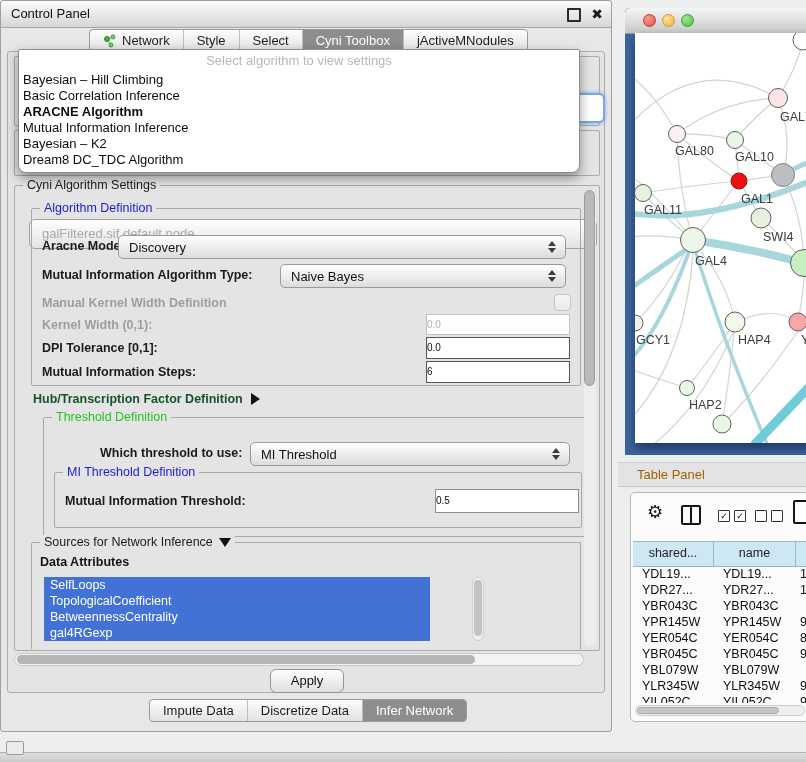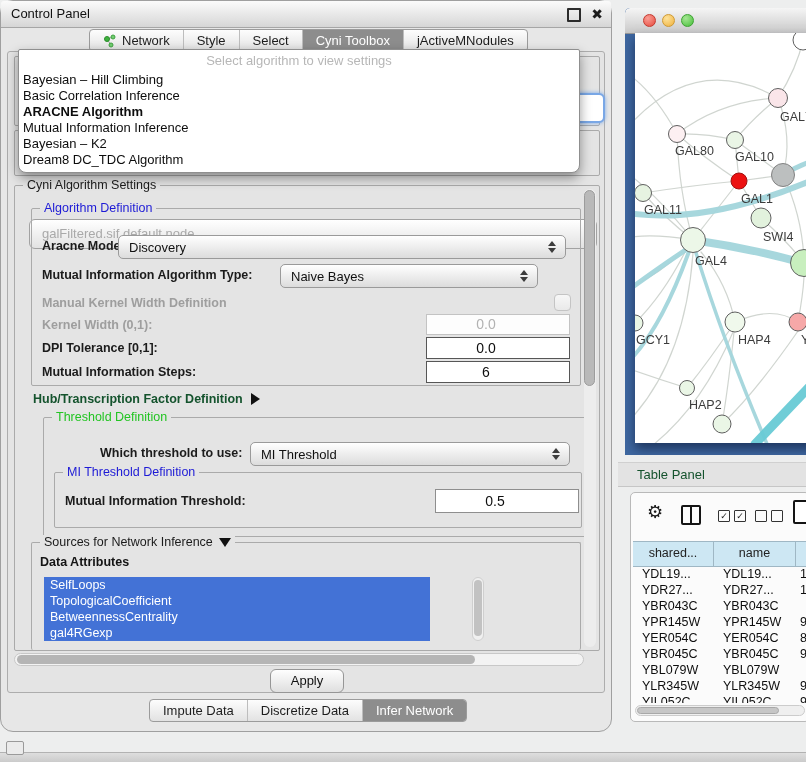--- a/index.html
+++ b/index.html
@@ -1,21 +1,21 @@
 <!DOCTYPE html>
 <html><head>
 <meta charset="utf-8">
 <style>
   html,body{margin:0;padding:0;}
   body{font-family:"Liberation Sans","DejaVu Sans",sans-serif;background:#edeeee;}
   .screen{position:relative;width:806px;height:762px;overflow:hidden;background:#edeeee;}
   .abs{position:absolute;}
 
   
-  #cp{left:0;top:8;width:612px;height:732px;background:#e7e7e7;border:1px solid #9f9f9f;border-radius:13px;box-sizing:border-box;}
+  #cp{left:0;top:8;width:612px;height:732px;background:#e7e7e7;border:1px solid #9f9f9f;border-radius:3px;box-sizing:border-box;}
   #cp-titlebar{left:0;top:0;right:0;height:26px;background:linear-gradient(#fbfbfb,#d6d6d6);border-bottom:1px solid #a6a6a6;border-radius:3px 3px 0 0;}
   #cp-title{left:10px;top:0;line-height:26px;font-size:13px;color:#111;}
   #cp-float{right:30px;top:7px;width:10px;height:10px;border:2px solid #2b2b2b;border-radius:1px;}
   #cp-close{right:8px;top:0px;line-height:26px;font-size:14px;font-weight:bold;color:#1c1c1c;}
 
   .tabstrip{display:flex;height:23px;border:1px solid #9b9b9b;border-radius:4px;overflow:hidden;background:linear-gradient(#fdfdfd,#e2e2e2);box-sizing:border-box;}
   .tab{display:flex;align-items:center;padding:0 13px;font-size:13px;color:#1d1d1d;border-left:1px solid #bdbdbd;white-space:nowrap;}
   .tab:first-child{border-left:none;}
   .tab.sel{background:#8d8d8d;color:#fff;}
   .net-ico{display:inline-block;width:14px;height:14px;margin-right:5px;}
@@ -43,21 +43,21 @@
   #settings{left:6px;top:133px;width:586px;height:466px;}
   #settings>.glab{font-size:12.5px;}
   .rowlab{position:absolute;font-size:12.5px;font-weight:bold;color:#1b1b1b;white-space:nowrap;}
   .rowlab.dis{color:#9e9e9e;}
   .combo{position:absolute;border:1px solid #9a9a9a;border-radius:5px;background:linear-gradient(#ffffff,#dcdcdc);box-sizing:border-box;}
   .combo .val{position:absolute;left:10px;top:0;bottom:0;font-size:13px;color:#111;display:flex;align-items:center;}
   .spin{position:absolute;right:9px;top:50%;transform:translateY(-50%);width:8px;height:12px;}
   .spin i{position:absolute;left:0;width:0;height:0;border-left:4px solid transparent;border-right:4px solid transparent;}
   .spin .up{top:0;border-bottom:5px solid #3c3c3c;}
   .spin .dn{bottom:0;border-top:5px solid #3c3c3c;}
-  .field{position:absolute;background:#fff;border:1px solid #565656;box-sizing:border-box;font-size:14px;color:#0e0e0e;text-align:center;padding-right:24px;}
+  .field{position:absolute;background:#fff;border:1px solid #565656;box-sizing:border-box;font-size:10px;color:#0e0e0e;text-align:left;padding-right:24px;}
   .field.dis{border-color:#c3c3c3;color:#b2b2b2;background:#fdfdfd;}
   #alg-def{left:16px;top:22px;width:550px;height:178px;}
   #alg-def .glab{color:#1d1ad6;}
   #thr{left:16px;top:231px;width:550px;height:120px;margin-left:12px;}
   #thr .glab{color:#22c422;}
   #mi-def{left:10px;top:54px;width:528px;height:56px;}
   #mi-def .glab{color:#1d1ad6;}
   #src{left:16px;top:356px;width:550px;height:108px;border-bottom:none;}
   #hub-row{left:18px;top:206px;font-size:12.5px;font-weight:bold;color:#14532d;}
   .tri-right{display:inline-block;width:0;height:0;border-top:6px solid transparent;border-bottom:6px solid transparent;border-left:9px solid #111;margin-left:8px;vertical-align:-2px;}
@@ -83,21 +83,21 @@
   .light{position:absolute;top:6px;width:13px;height:13px;border-radius:50%;box-sizing:border-box;}
   #light-red{left:18px;background:radial-gradient(circle at 35% 30%,#fa9d94,#e74c3f);border:1px solid #c43a30;}
   #light-yellow{left:37px;background:radial-gradient(circle at 35% 30%,#fde29a,#f0b23e);border:1px solid #cf9a33;}
   #light-green{left:56px;background:radial-gradient(circle at 35% 30%,#a5e693,#47bf3a);border:1px solid #3da332;}
   #nw-canvas{left:10px;top:25px;width:200px;height:410px;background:#fff;box-shadow:0 6px 10px rgba(6,16,44,.55);}
   #net-svg{position:absolute;left:0;top:0;}
   .nlab{font-size:12.5px;fill:#3c3c3c;}
 
   
   #tp-header{left:618px;top:462px;width:190px;height:25px;background:#e3e3e3;border-top:1px solid #d0d0d0;border-bottom:1px solid #c6c6c6;box-sizing:border-box;}
-  #tp-title{left:19px;top:0;line-height:24px;font-size:13px;color:#14532d;}
+  #tp-title{left:19px;top:0;line-height:24px;font-size:13px;color:#a16207;}
   #tp-card{left:630px;top:492px;width:180px;height:230px;background:#fbfbfb;border:1px solid #b9b9b9;border-radius:5px;box-sizing:border-box;overflow:hidden;}
   #tb-gear{left:16px;top:8px;font-size:18px;color:#1a1a1a;}
   #tb-split{left:50px;top:12px;width:16px;height:16px;border:2px solid #141414;border-radius:2px;}
   #tb-split i{position:absolute;left:7px;top:0;bottom:0;width:2px;background:#141414;}
   .ckpair{top:17px;display:flex;gap:4px;}
   #tb-checked{left:87px;}
   #tb-unchecked{left:124px;}
   .ck{width:10px;height:10px;border:1.5px solid #333;border-radius:1px;font-size:9px;line-height:10px;text-align:center;color:#222;}
   #tb-page{left:162px;top:7px;width:15px;height:20px;border:2px solid #141414;border-radius:2px;background:#fff;}
   #grid-head{left:2px;top:48px;height:24px;display:flex;border-top:1px solid #9fb7c4;border-bottom:1px solid #9fb7c4;}
@@ -166,21 +166,21 @@
           <span class="rowlab" style="left:10px;top:30px">Aracne Mode:</span>
           <div class="combo" style="left:86px;top:26px;width:448px;height:24px">
             <span class="val">Discovery</span>
             <span class="spin">
                 <i class="up"></i>
                 <i class="dn"></i>
               </span>
           </div>
 
           <span class="rowlab" style="left:10px;top:59px">Mutual Information Algorithm Type:</span>
-          <div class="combo" style="left:248px;top:55px;width:258px;height:24px">
+          <div class="combo" style="left:248px;top:55px;width:286px;height:24px">
             <span class="val">Naive Bayes</span>
             <span class="spin">
                 <i class="up"></i>
                 <i class="dn"></i>
               </span>
           </div>
 
           <span class="rowlab dis" style="left:10px;top:87px">Manual Kernel Width Definition</span>
           <div class="abs" id="chk-manual"></div>
 

